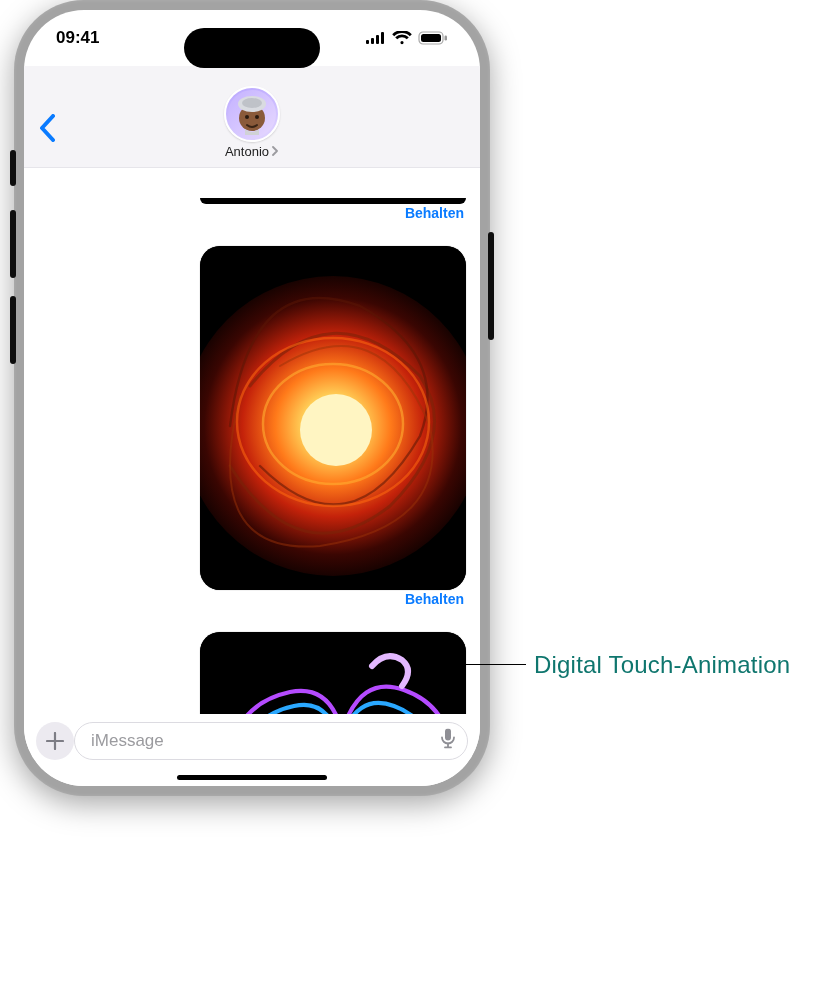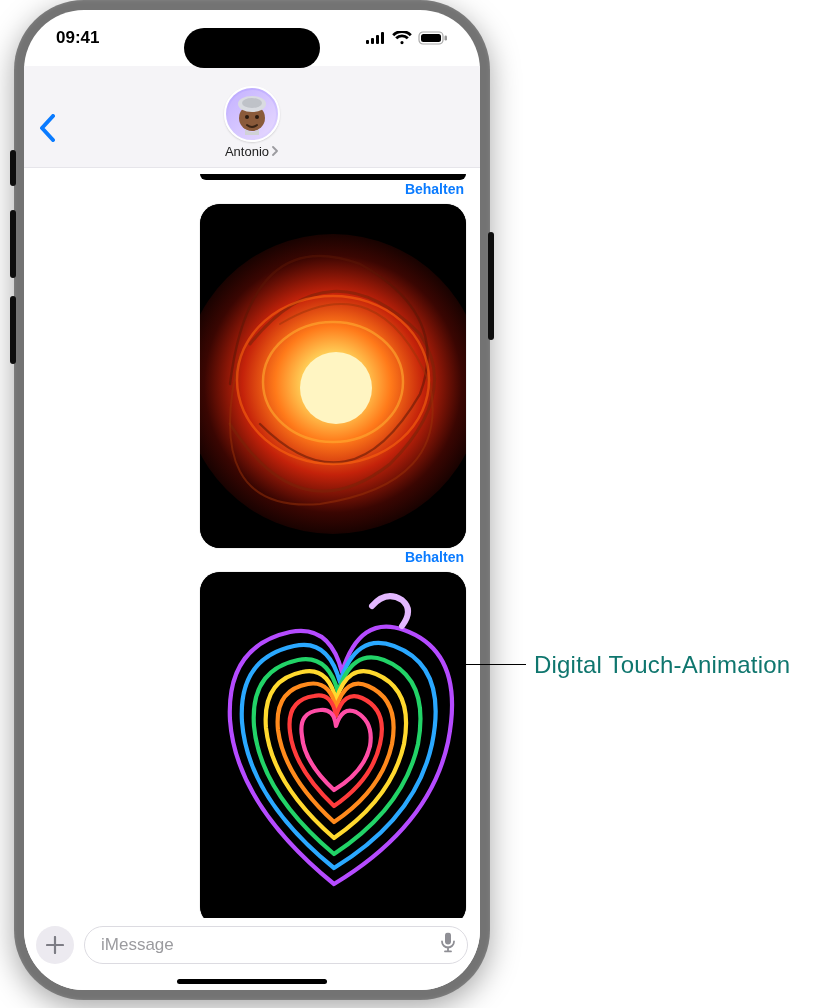--- a/index.html
+++ b/index.html
@@ -11,23 +11,23 @@
     position: relative;
     overflow: hidden;
   }
 
   
   .device {
     position: absolute;
     left: 14px;
     top: 0;
     width: 476px;
-    height: 1000px;
+    height: 796px;
     border-radius: 70px;
-    background: #737373;
+    background: #a3a3a3;
     box-shadow: 0 8px 30px rgba(0,0,0,.35), inset 0 0 4px rgba(255,255,255,.15);
   }
   
   .btn-side {
     position: absolute;
     background: #0d0d0d;
     border-radius: 4px;
   }
   .btn-mute   { left:-4px; top:150px; width:6px; height:36px; }
   .btn-vol1   { left:-4px; top:210px; width:6px; height:68px; }
@@ -108,21 +108,21 @@
   .contact-row .chev { color:#9b9b9f; font-size:12px; }
 
   
   .conversation {
     position:absolute;
     top:158px; left:0; right:0; bottom:72px;
     overflow:hidden;
     background:#fff;
     padding: 6px 14px 0 14px;
   }
-  .msg-block { margin-bottom: 6px; }
+  .msg-block { margin-bottom: 6px; margin-top: 24px; }
   .keep-row {
     text-align:right;
     padding-right: 2px;
   }
   .keep-row span {
     font-size: 14px;
     font-weight: 600;
     color: #0a7bff;
   }
   .bubble {
@@ -149,21 +149,20 @@
   .sliver { height:6px; border-radius: 0 0 20px 20px; background:#000; margin-left:auto; width:266px; }
 
   
   .inputbar {
     position:absolute;
     left:0; right:0; bottom:0;
     height:72px;
     background:#fff;
     display:flex;
     align-items:center;
-    gap:10px;
     padding: 0 12px 18px 12px;
     z-index:30;
   }
   .add-circle{
     width:38px; height:38px;
     border-radius:50%;
     background:#eceaf0;
     display:flex; align-items:center; justify-content:center;
     color:#7d7d85; font-size:22px; font-weight:300;
   }

